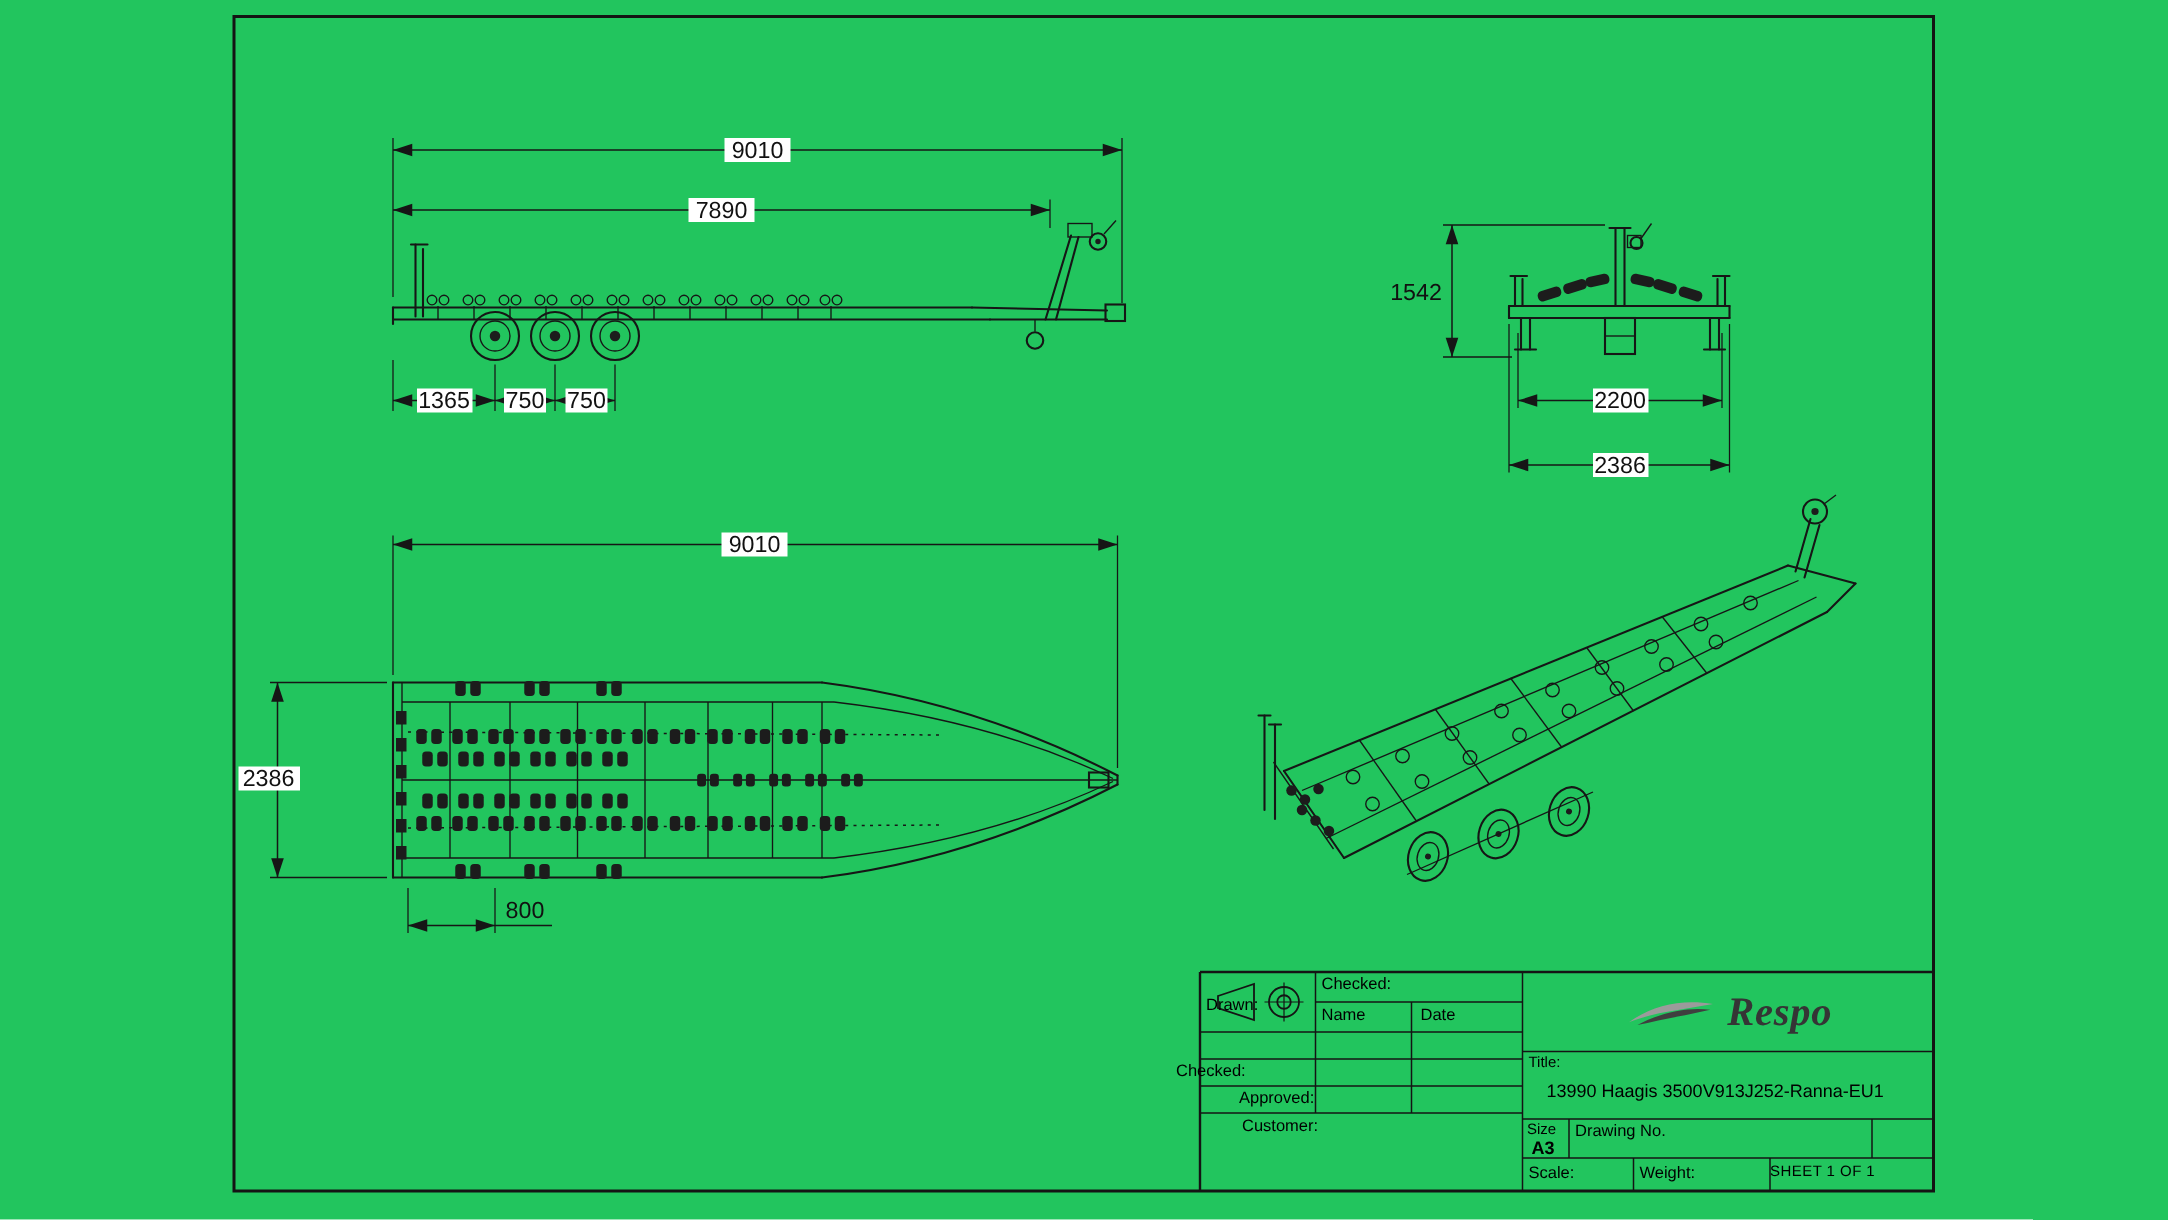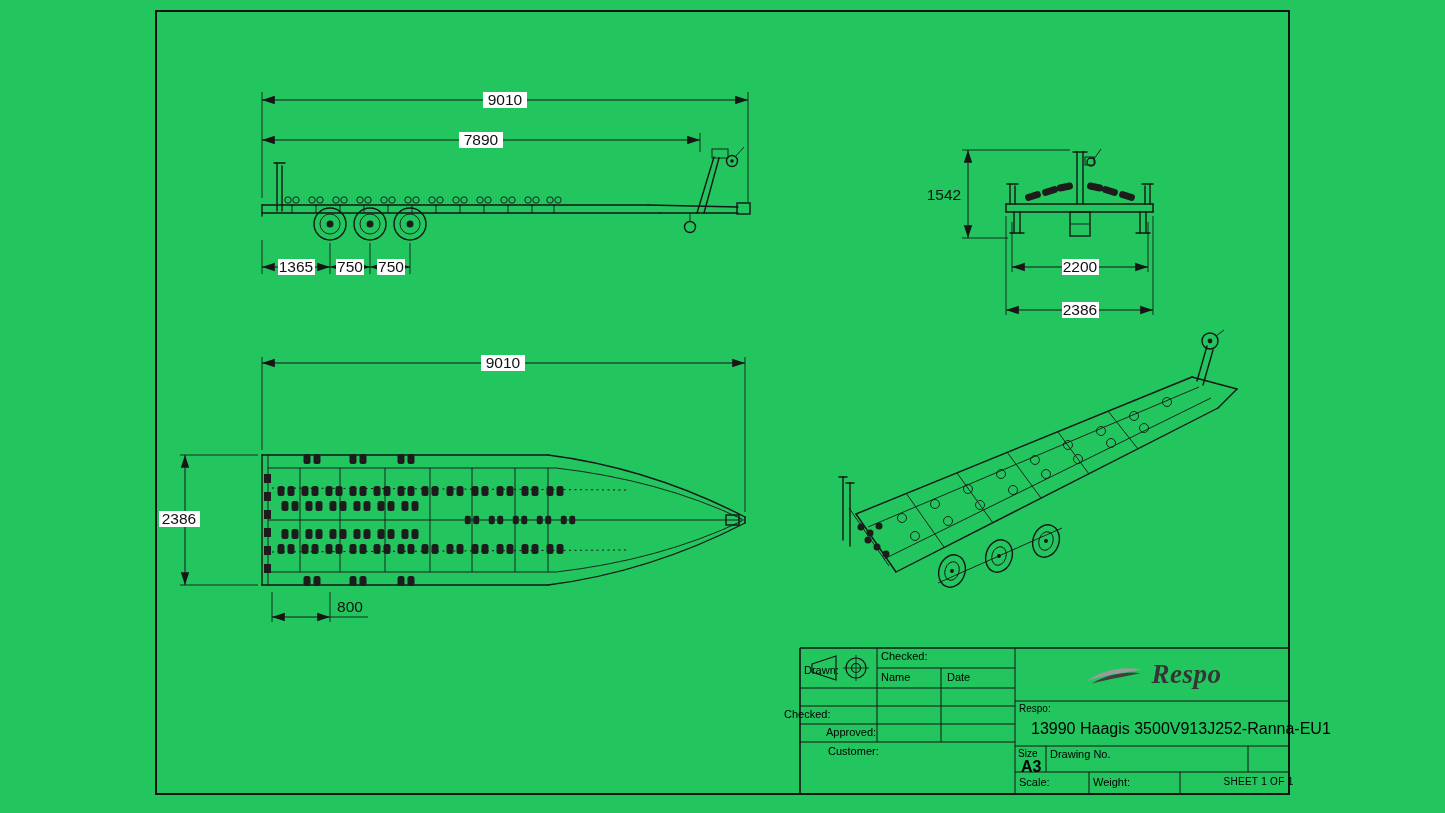--- a/index.html
+++ b/index.html
@@ -13,27 +13,27 @@
   .dim { stroke:#161616; stroke-width:1; fill:none; }
   .ext { stroke:#161616; stroke-width:0.85; fill:none; }
   .dash{ stroke:#161616; stroke-width:1; fill:none; stroke-dasharray:2 3.5; }
   .blk { fill:#1c1c1c; stroke:none; }
   .dtx { font-family:"Liberation Sans",sans-serif; font-size:15.5px; fill:#111; text-anchor:middle; }
   .wbg { fill:#ffffff; stroke:none; }
 
   
   .tbt { position:absolute; font-size:11px; color:#000; white-space:nowrap; }
   .tbt.small { font-size:10px; }
-  .tbt.val { font-size:16px; }
+  .tbt.val { font-size:12px; }
   .logo-wrap { position:absolute; left:1015px; top:648px; width:274px; height:53px;
                display:flex; align-items:center; justify-content:center; gap:7px; }
   .logo-text { font-family:"Liberation Serif", serif; font-style:italic; font-weight:bold;
                font-size:27px; color:#353535; letter-spacing:0.5px; }
-  .sheet-cell { position:absolute; left:1180px; top:776px; width:109px; text-align:center;
-                font-size:10px; letter-spacing:0.3px;margin-left:24px; }
+  .sheet-cell { position:absolute; left:1180px; top:776px; width:109px; text-align:left;
+                font-size:10px; letter-spacing:0.3px; }
 </style>
 </head>
 <body>
 
 <div class="sheet">
 
 <svg width="1445" height="813" viewBox="0 0 1445 813">
   <defs>
     <marker id="aE" viewBox="0 0 12 12" refX="11.5" refY="6" markerWidth="14" markerHeight="14" orient="auto">
       <path d="M0.5,2.4 L11.5,6 L0.5,9.6 Z" fill="#161616"></path>
@@ -432,21 +432,21 @@
 <div class="tbt" style="left:804px; top:745px;margin-left:24px;">Customer:</div>
 
 <div class="logo-wrap">
   <svg width="62" height="28" viewBox="0 0 64 30">
     <path d="M2,22 C18,10 40,5 62,9 L38,13 C24,15 12,18 2,22 Z" fill="#9b9b9b"></path>
     <path d="M8,24 C26,14 46,11 60,13 L42,17 C30,19 18,22 8,24 Z" fill="#3f3f3f"></path>
   </svg>
   <span class="logo-text">Respo</span>
 </div>
 
-<div class="tbt small" style="left:1019px; top:703px;">Respo:</div>
+<div class="tbt small" style="left:1019px; top:703px;">Title:</div>
 <div class="tbt val" style="left:1031px; top:720px;">13990 Haagis 3500V913J252-Ranna-EU1</div>
 
 <div class="tbt small" style="left:1018px; top:748px;">Size</div>
 <div class="tbt val" style="left:1021px; top:758px;font-weight:bold;">A3</div>
 <div class="tbt" style="left:1050px; top:748px;">Drawing No.</div>
 
 <div class="tbt" style="left:1019px; top:776px;">Scale:</div>
 <div class="tbt" style="left:1093px; top:776px;">Weight:</div>
 <div class="sheet-cell">SHEET 1 OF 1</div>
 

